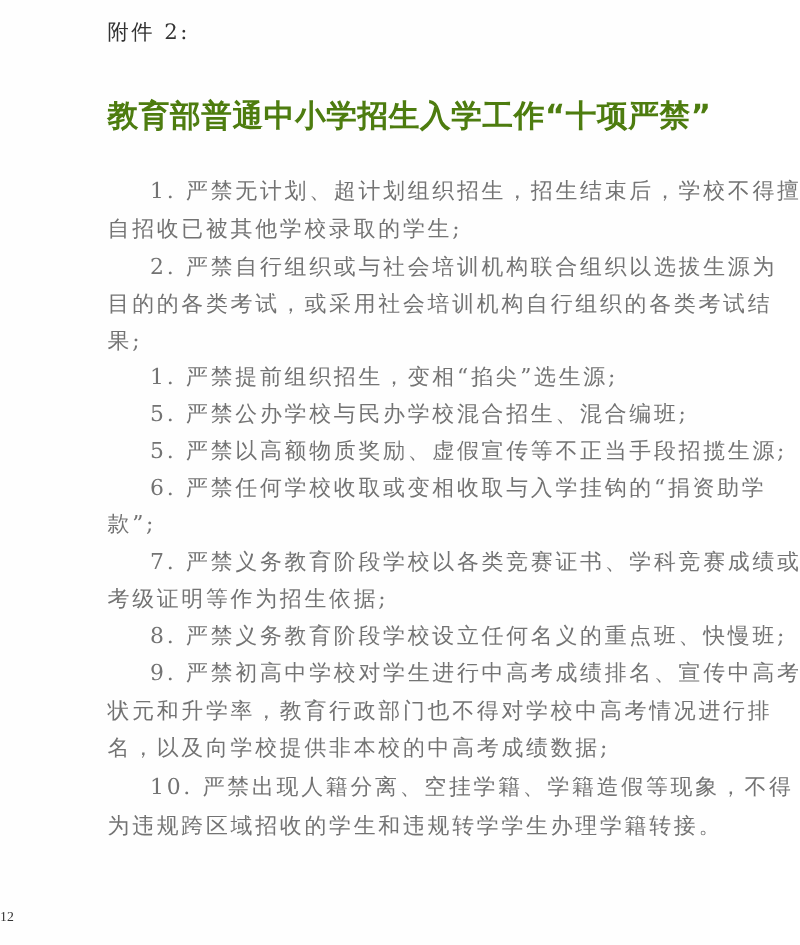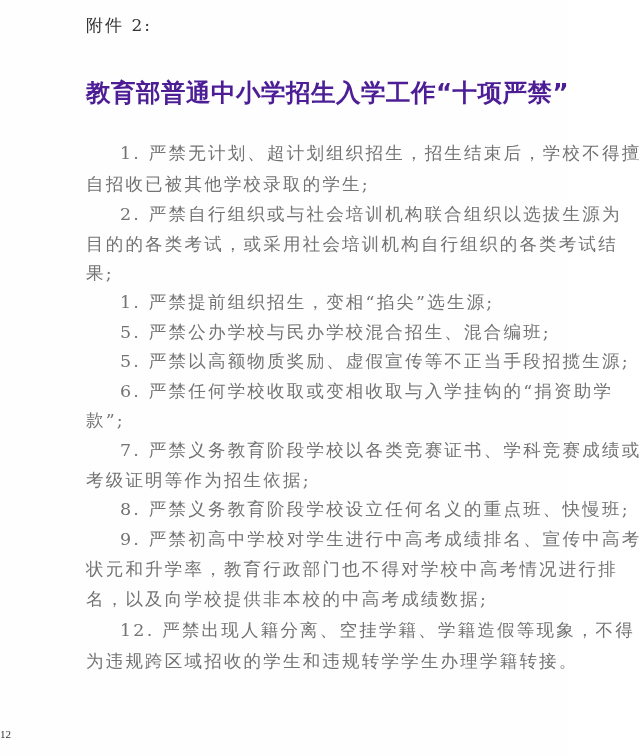--- a/index.html
+++ b/index.html
@@ -1,19 +1,19 @@
 <!DOCTYPE html>
 <html><head>
   <meta charset="utf-8">
   <style>
     html, body { margin: 0; padding: 0; background: #ffffff; }
     body { width: 640px; height: 756px; position: relative; overflow: hidden; color: #1a1a1a; }
     .page { position: absolute; left: 0; top: 0; width: 568px; height: 756px; background: #fefefe; }
     .attach { position: absolute; left: 86px; top: 14px; font-family: "DejaVu Serif", serif; font-size: 17px; color: #333; letter-spacing: 2px; }
-    .title { position: absolute; left: 86px; top: 76px; width: 480px; font-family: "DejaVu Sans", sans-serif; font-size: 24.5px; font-weight: bold; color: #4c1d95; letter-spacing: 0.5px; white-space: nowrap; }
+    .title { position: absolute; left: 86px; top: 76px; width: 480px; font-family: "DejaVu Sans", sans-serif; font-size: 24.5px; font-weight: bold; color: #4d7c0f; letter-spacing: 0.5px; white-space: nowrap; }
     .line { position: absolute; left: 86px; width: 474px; font-family: "DejaVu Serif", serif; font-size: 17.5px; color: #737373; white-space: nowrap; letter-spacing: 2.2px; line-height: 22px; }
     .indent { left: 120px; }
     .pagenum { position: absolute; left: 0; width: 640px; top: 728px; font-family: "Liberation Serif", serif; font-size: 11px; color: #333; }
   </style>
 </head>
 <body>
 
 <div class="page">
   <div class="attach">附件 2:</div>
   <div class="title">教育部普通中小学招生入学工作“十项严禁”</div>
@@ -34,17 +34,17 @@
 
   <div class="line indent" style="top:439px">7. 严禁义务教育阶段学校以各类竞赛证书、学科竞赛成绩或</div>
   <div class="line" style="top:469px">考级证明等作为招生依据;</div>
 
   <div class="line indent" style="top:498px">8. 严禁义务教育阶段学校设立任何名义的重点班、快慢班;</div>
 
   <div class="line indent" style="top:528px">9. 严禁初高中学校对学生进行中高考成绩排名、宣传中高考</div>
   <div class="line" style="top:558px">状元和升学率，教育行政部门也不得对学校中高考情况进行排</div>
   <div class="line" style="top:588px">名，以及向学校提供非本校的中高考成绩数据;</div>
 
-  <div class="line indent" style="top:619px">12. 严禁出现人籍分离、空挂学籍、学籍造假等现象，不得</div>
+  <div class="line indent" style="top:619px">10. 严禁出现人籍分离、空挂学籍、学籍造假等现象，不得</div>
   <div class="line" style="top:650px">为违规跨区域招收的学生和违规转学学生办理学籍转接。</div>
 
   <div class="pagenum">12</div>
 </div>
 
 </body></html>

